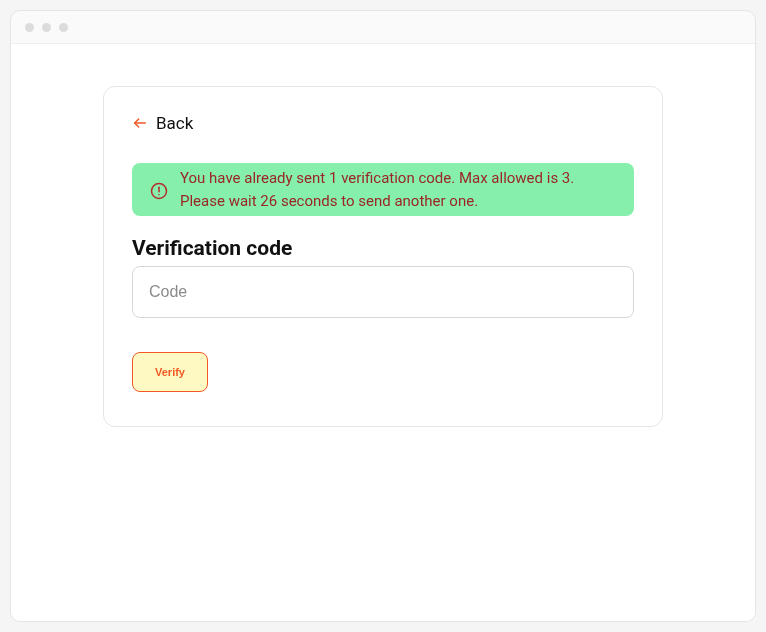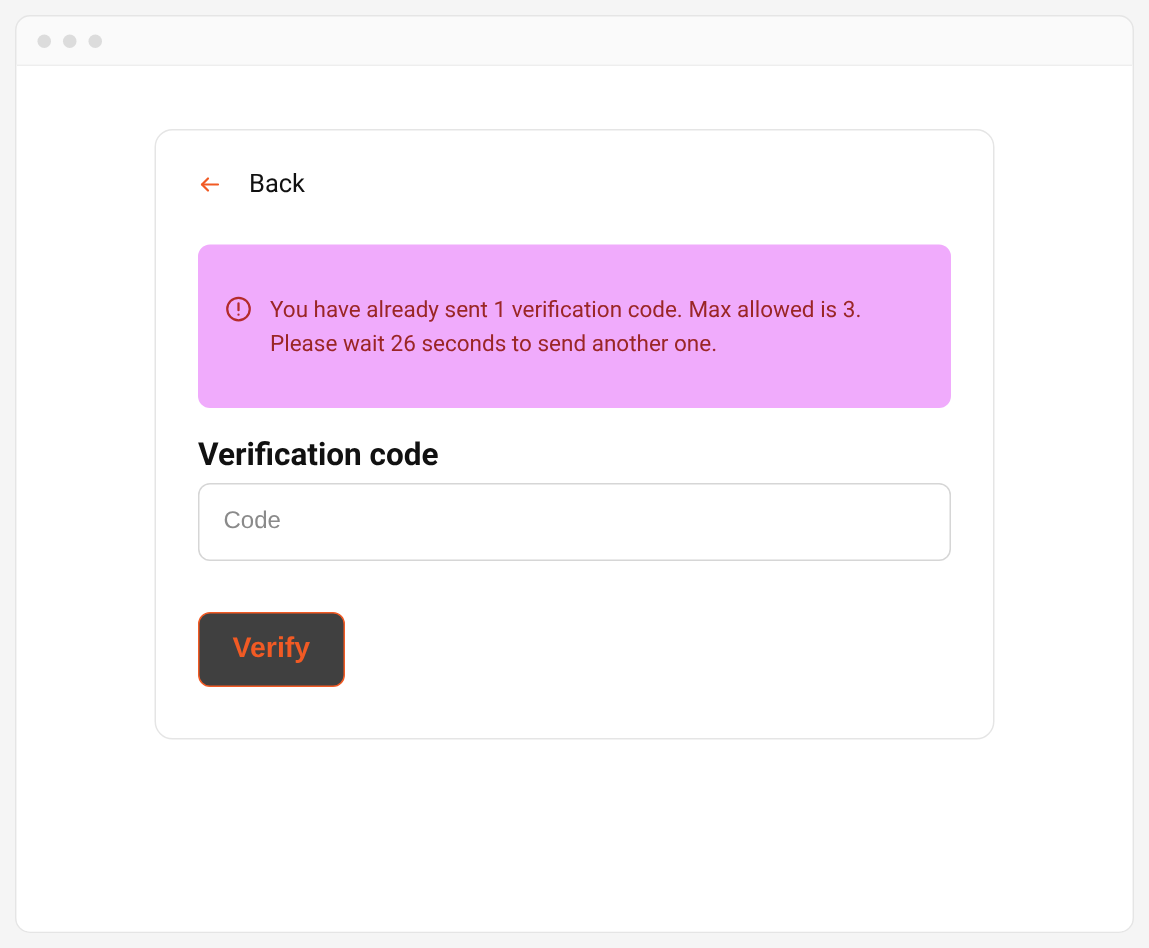--- a/index.html
+++ b/index.html
@@ -46,41 +46,42 @@
     }
     .card {
       width: 560px;
       border: 1px solid #e5e5e5;
       border-radius: 12px;
       padding: 26px 28px 34px 28px;
     }
     .back-row {
       display: flex;
       align-items: center;
-      gap: 18px;
+      gap: 8px;
       margin-bottom: 30px;
       cursor: pointer;
       width: fit-content;
     }
     .back-arrow {
       color: #f15a24;
       display: flex;
       align-items: center;
     }
     .back-label {
       font-size: 17px;
       color: #111;
     }
     .alert {
-      background: #f0abfc;
+      background: #86efac;
       border-radius: 8px;
-      padding: 32px 18px;
+      padding: 4px 18px;
       display: flex;
       gap: 12px;
       margin-bottom: 20px;
+      align-items: center;
     }
     .alert-icon {
       flex-shrink: 0;
       color: #b42b2b;
       display: flex;
       align-items: flex-start;
       padding-top: 2px;
     }
     .alert-text {
       color: #9a2626;
@@ -116,26 +117,26 @@
       padding: 16px 16px;
       font-size: 16px;
       color: #333;
       outline: none;
       margin-bottom: 34px;
     }
     .code-input::placeholder {
       color: #8a8a8a;
     }
     .verify-btn {
-      background: #404040;
+      background: #fef9c3;
       color: #f15a24;
       border: 1.5px solid #f15a24;
       border-radius: 8px;
       padding: 13px 22px;
-      font-size: 19px;
+      font-size: 11px;
       font-weight: 600;
       cursor: pointer;
     }
   </style>
 </head>
 <body>
 
 <div class="browser-window">
   <div class="browser-chrome">
     <div class="dot"></div>

